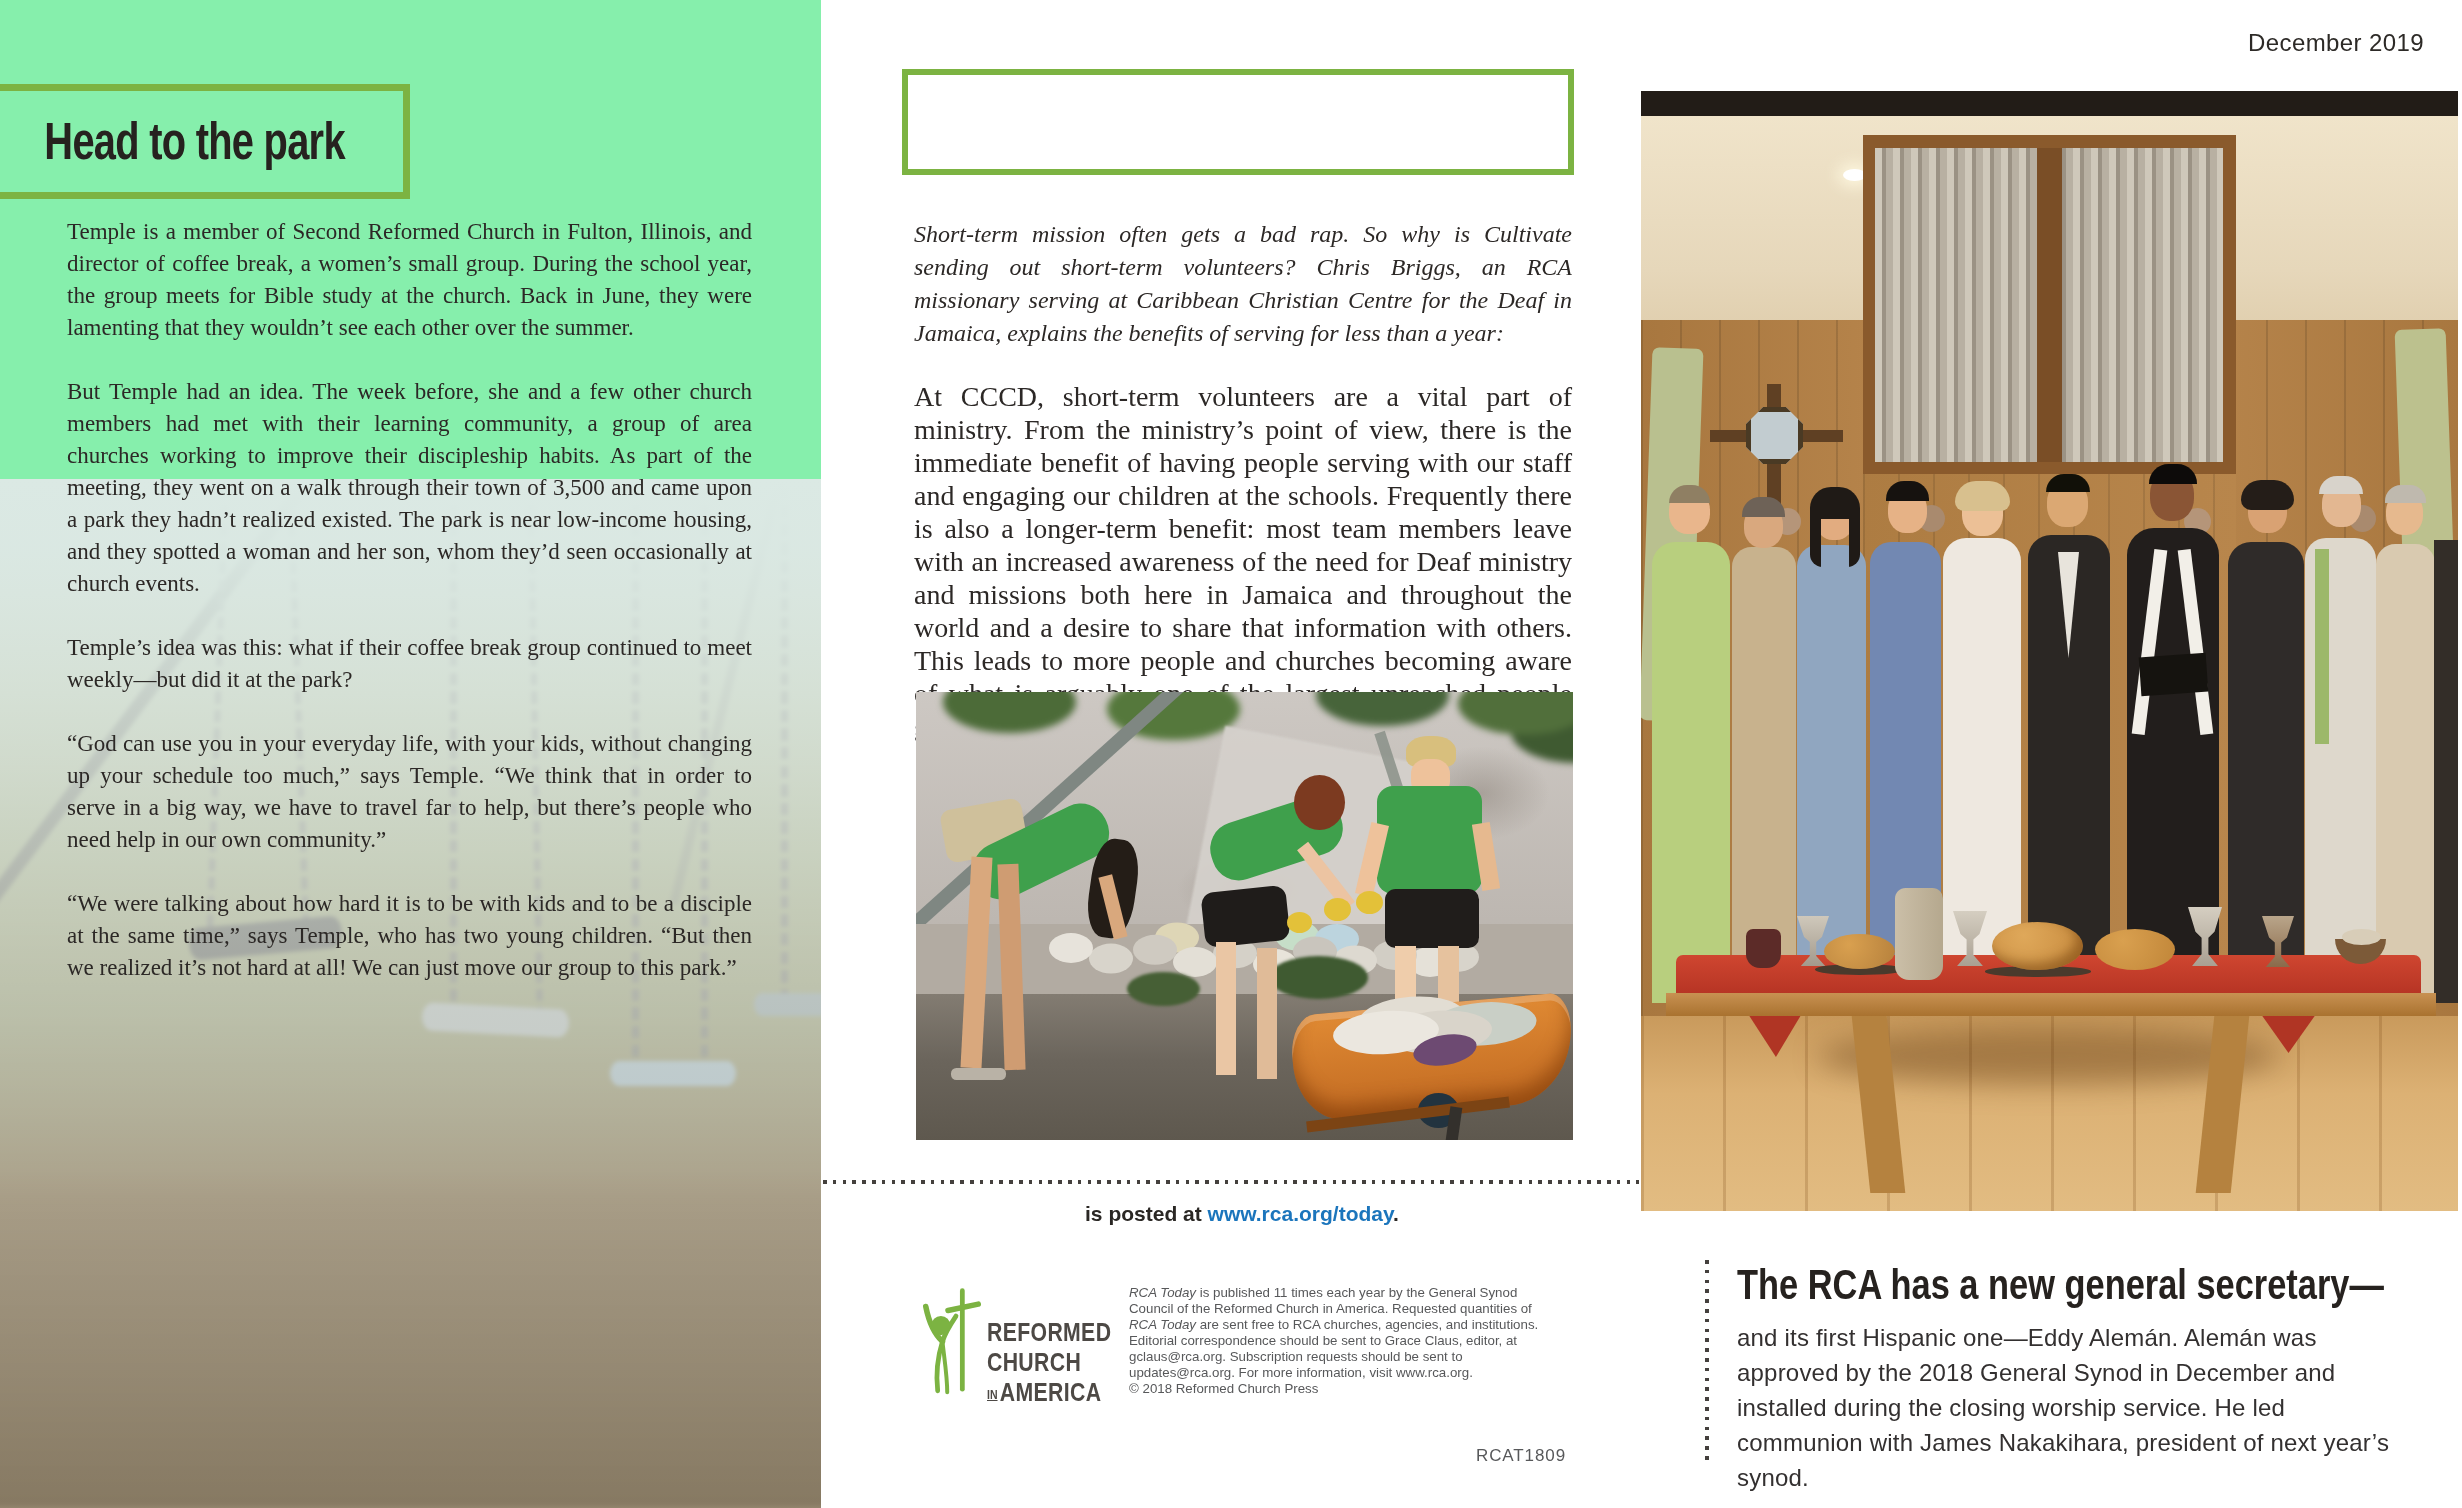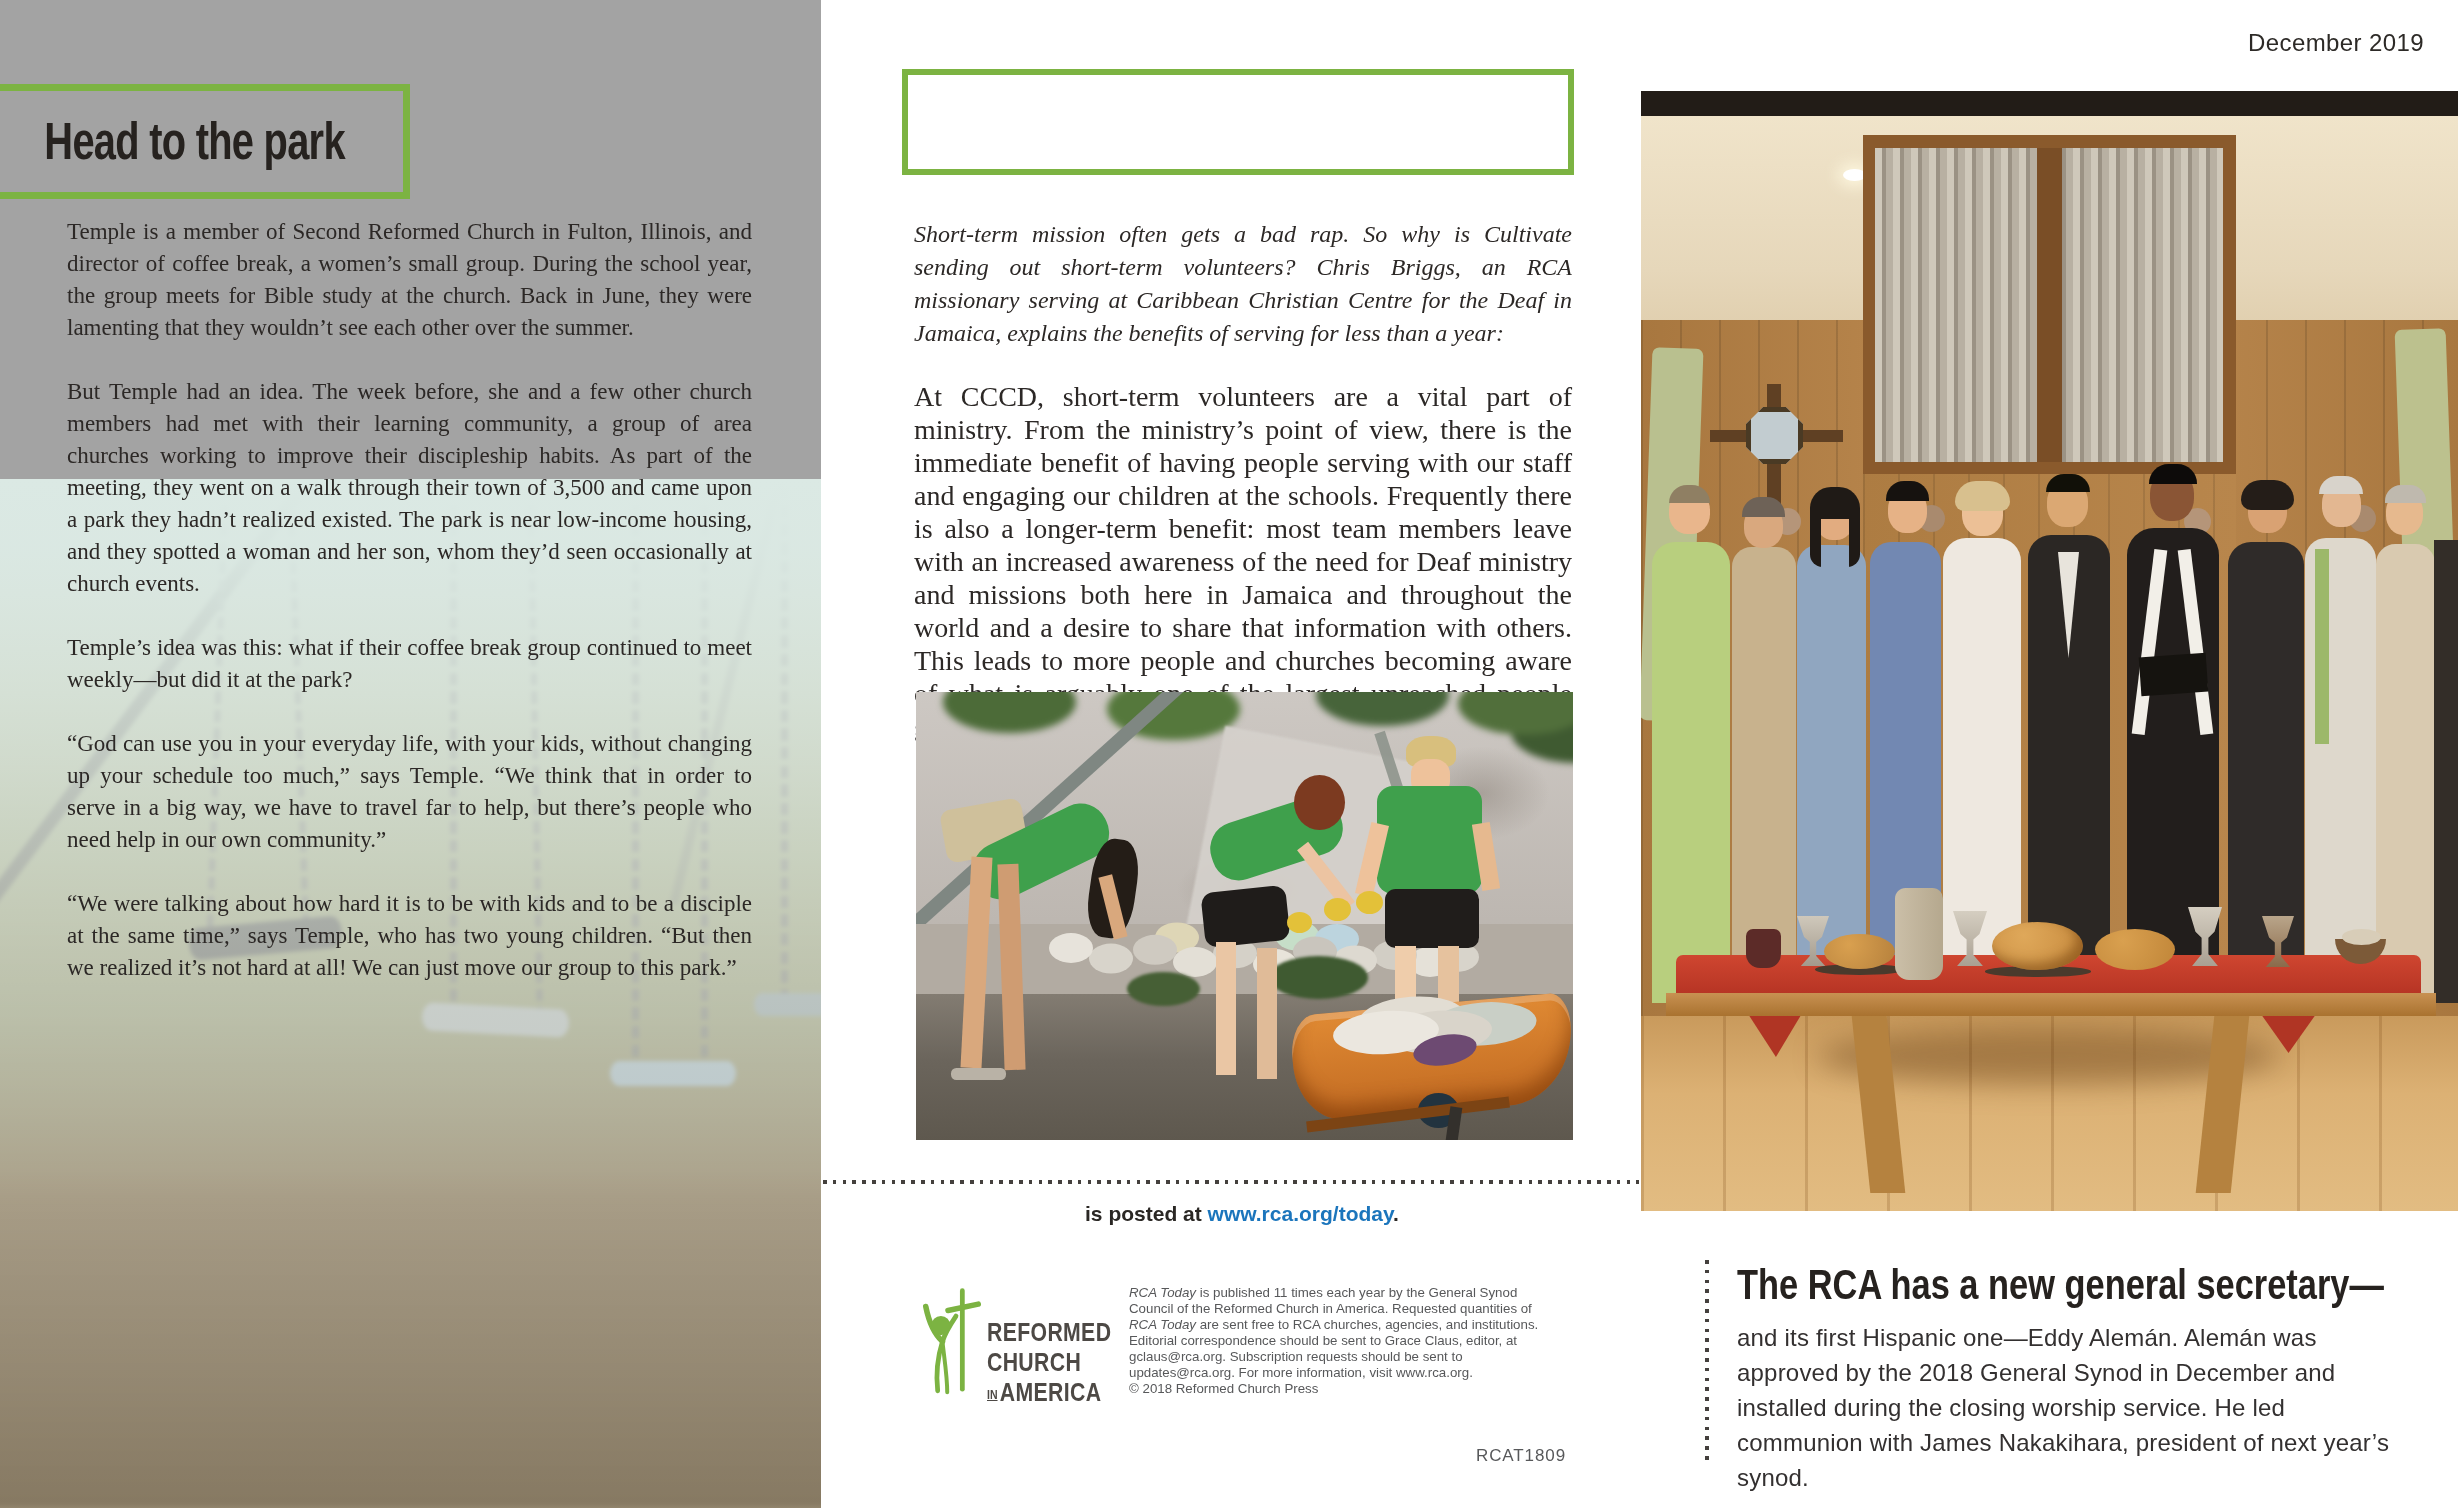--- a/index.html
+++ b/index.html
@@ -9,21 +9,21 @@
     --gray:#57585a;
     --blue:#1b75bc;
   }
   *{box-sizing:border-box;margin:0;padding:0}
   html,body{background:#888}
   #page{position:relative;width:2462px;height:1508px;background:#ffffff;overflow:hidden;
         font-family:"Liberation Sans",sans-serif;}
   .ph{position:absolute}
 
   
-  #left-col{position:absolute;left:0;top:0;width:821px;height:1508px;background:#a3a3a3;overflow:hidden}
+  #left-col{position:absolute;left:0;top:0;width:821px;height:1508px;background:#86efac;overflow:hidden}
   #swing-scene{position:absolute;left:0;top:479px;width:821px;height:1029px;overflow:hidden}
   #swing-inner{position:absolute;inset:-10.6px;filter:blur(2.2px)}
   .scene-base{position:absolute;inset:0;background:linear-gradient(180deg,#c8cfc0 0%,#b7c2a8 18%,#a6b08f 36%,#9da283 52%,#97896e 70%,#8c7e65 100%)}
   .chain{position:absolute;width:6.2px;background:repeating-linear-gradient(180deg,#8b8e85 0 12.4px,rgba(0,0,0,0) 12.4px 18.6px)}
   .seat{position:absolute;border-radius:10.6px/14px}
   #fog{position:absolute;inset:0;background:linear-gradient(180deg,#dbe9e4 0%,rgba(219,233,228,.96) 7%,rgba(224,235,229,.74) 22%,rgba(232,236,229,.46) 45%,rgba(238,238,230,.22) 70%,rgba(242,238,228,.08) 100%)}
   #left-titlebox{position:absolute;left:-19.5px;top:84px;width:429px;height:115px;border:7px solid var(--green);
         display:flex;align-items:center;justify-content:center;z-index:4}
   #left-titlebox .t{font-weight:700;font-size:51px;letter-spacing:-0.9px;color:#26221f;white-space:nowrap;
         display:inline-block;transform:scaleX(.78)}

